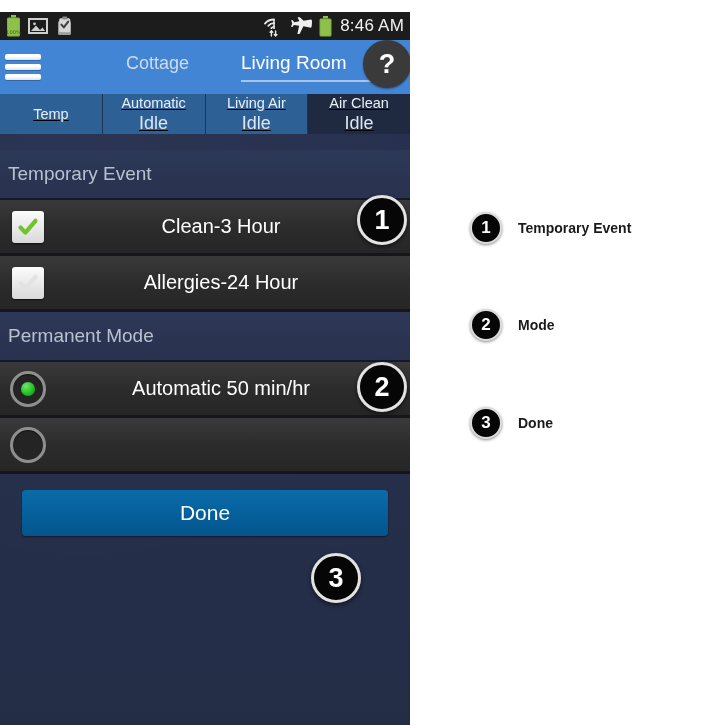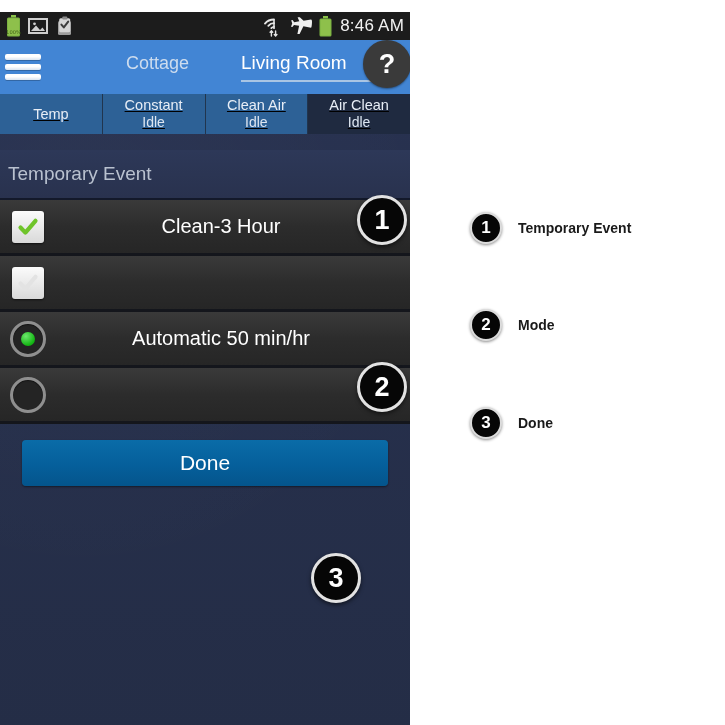--- a/index.html
+++ b/index.html
@@ -88,21 +88,21 @@
   .tab{
     flex:1;display:flex;flex-direction:column;align-items:center;
     justify-content:center;
     background:#2d6196;
     border-right:1px solid #21354e;
     color:#e8eef6;font-size:14.5px;line-height:1.25;cursor:pointer;
     text-align:center;
   }
   .tab:last-child{border-right:none;text-align:right;}
   .tab.active{background:#1f2a40;}
-  .tab .sub{font-size:14px;color:#dde6f1;}
+  .tab .sub{font-size:18px;color:#dde6f1;}
 
   
   .section-head{
     height:48px;display:flex;align-items:center;
     padding-left:8px;
     color:#b9c1cf;font-size:19px;
     background:linear-gradient(180deg,#2d3858 0%,#29324e 100%);
     border-bottom:2px solid #13192a;
   }
 
@@ -251,25 +251,25 @@
       <div id="room-caret"></div>
     </div>
   </div>
   <div id="help-btn">?</div>
 
   <div id="tabbar">
     <div class="tab">
       <span>Temp</span>
     </div>
     <div class="tab">
-      <span>Constant</span>
+      <span>Automatic</span>
       <span class="sub">Idle</span>
     </div>
     <div class="tab">
-      <span>Clean Air</span>
+      <span>Living Air</span>
       <span class="sub">Idle</span>
     </div>
     <div class="tab active">
       <span>Air Clean</span>
       <span class="sub">Idle</span>
     </div>
   </div>
 
   <div id="content" style="position:absolute;left:0;top:138px;width:410px;">
 
@@ -287,22 +287,24 @@
     </div>
 
     <div class="row">
       <div class="ctrl">
         <div class="cbox">
           <svg width="22" height="22" viewBox="0 0 22 22">
             <path d="M3.5 11.5 L8.4 16.6 L18.5 4.8" fill="none" stroke="#e3e3e3" stroke-width="4.2" stroke-linecap="round" stroke-linejoin="round"></path>
           </svg>
         </div>
       </div>
-    </div>
-
+      <div class="rlabel">Allergies-24 Hour</div>
+    </div>
+
+    <div class="section-head">Permanent Mode</div>
 
     <div class="row">
       <div class="ctrl">
         <div class="radio">
             <div class="dot"></div>
           </div>
       </div>
       <div class="rlabel">Automatic 50 min/hr</div>
     </div>
 

